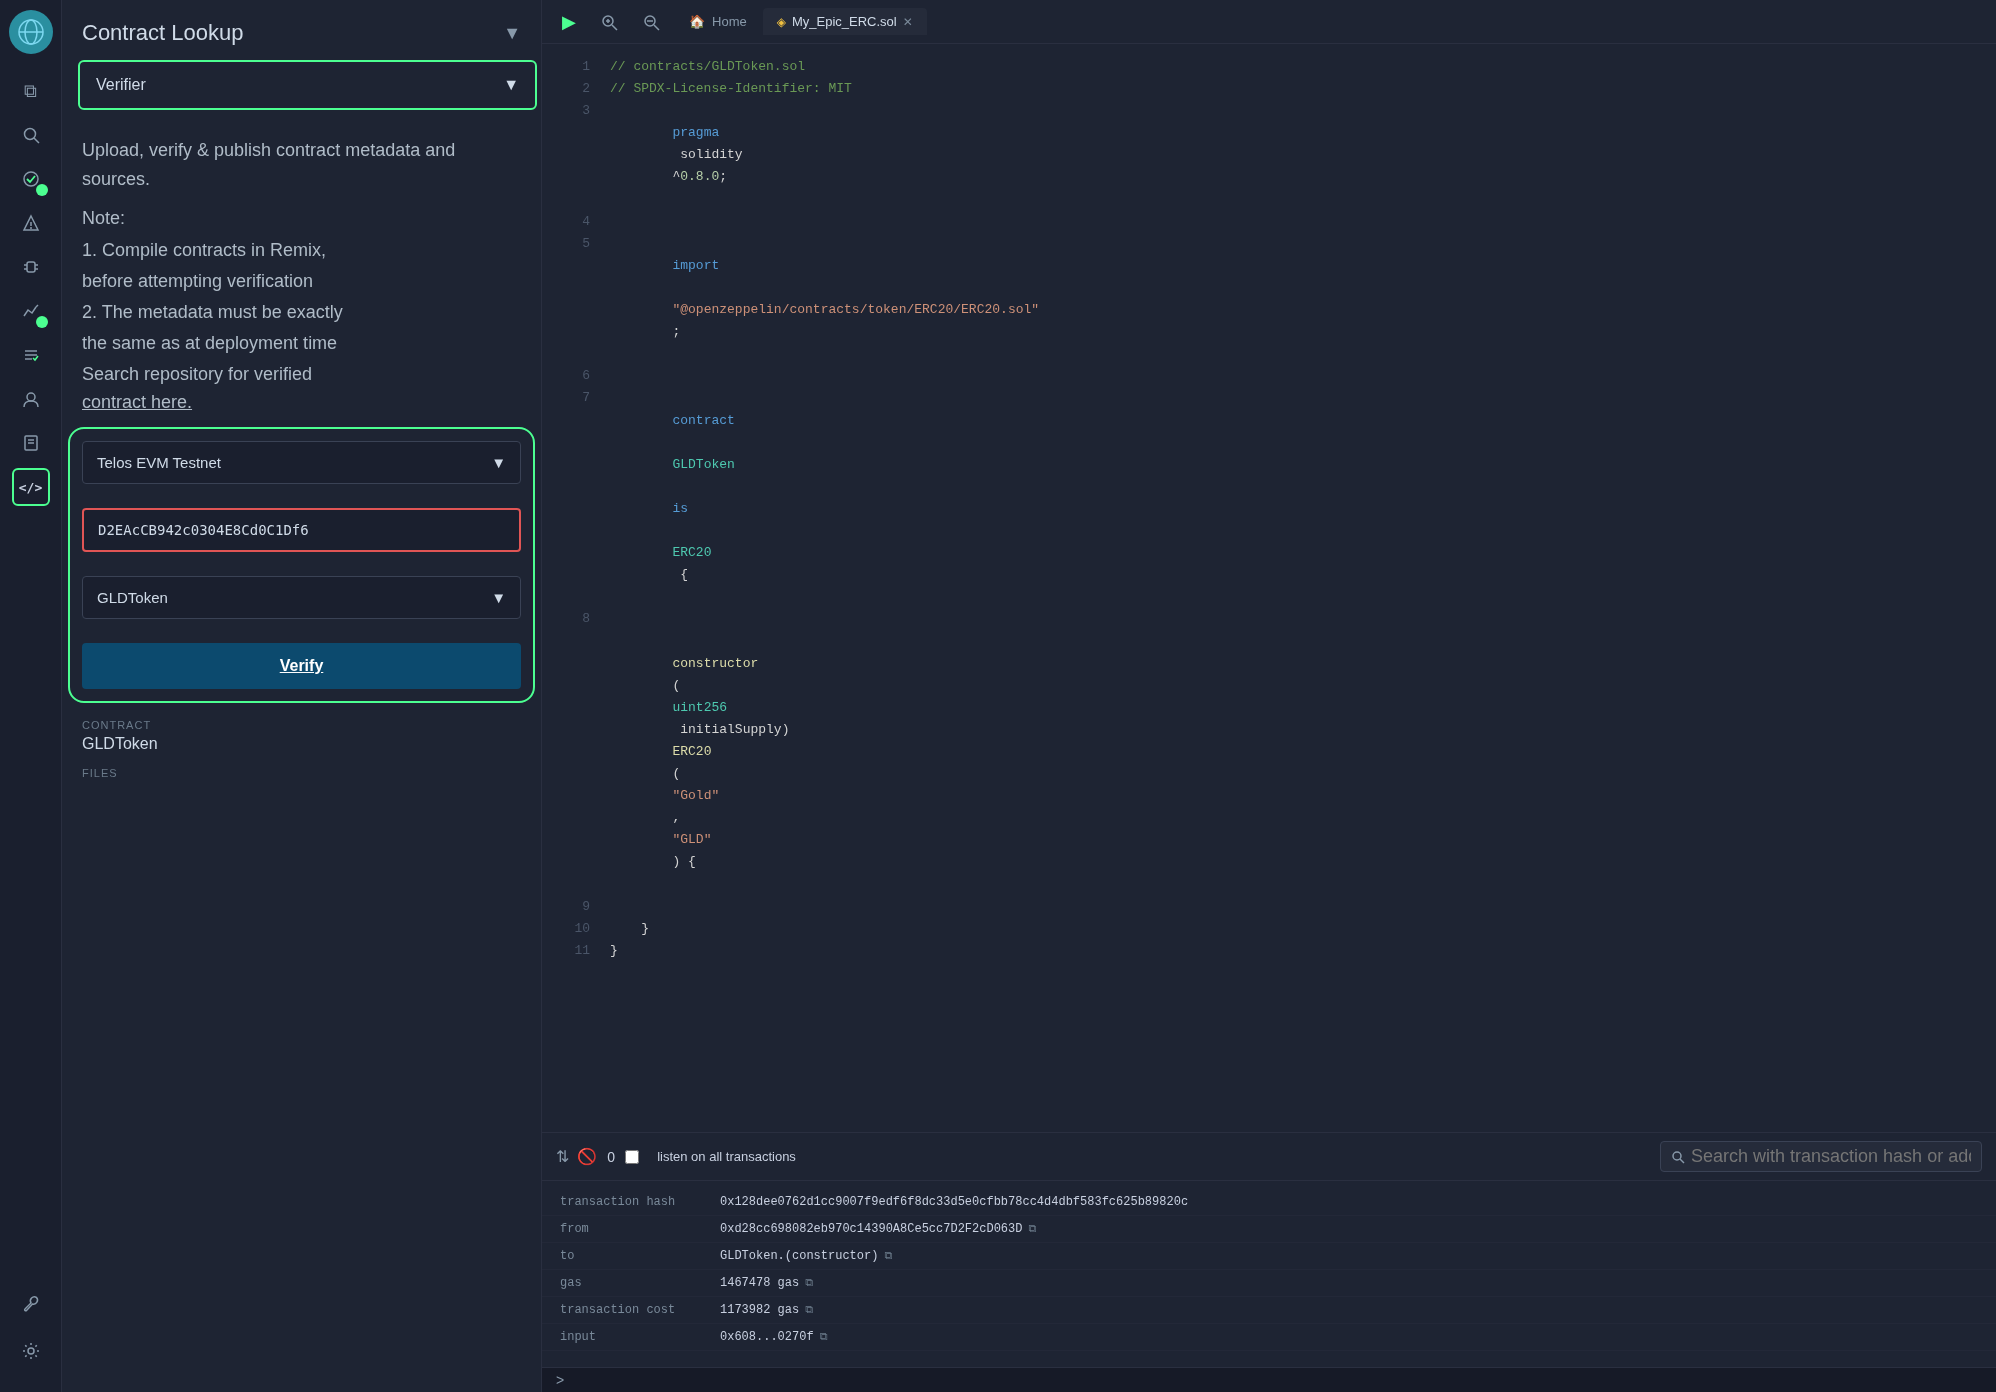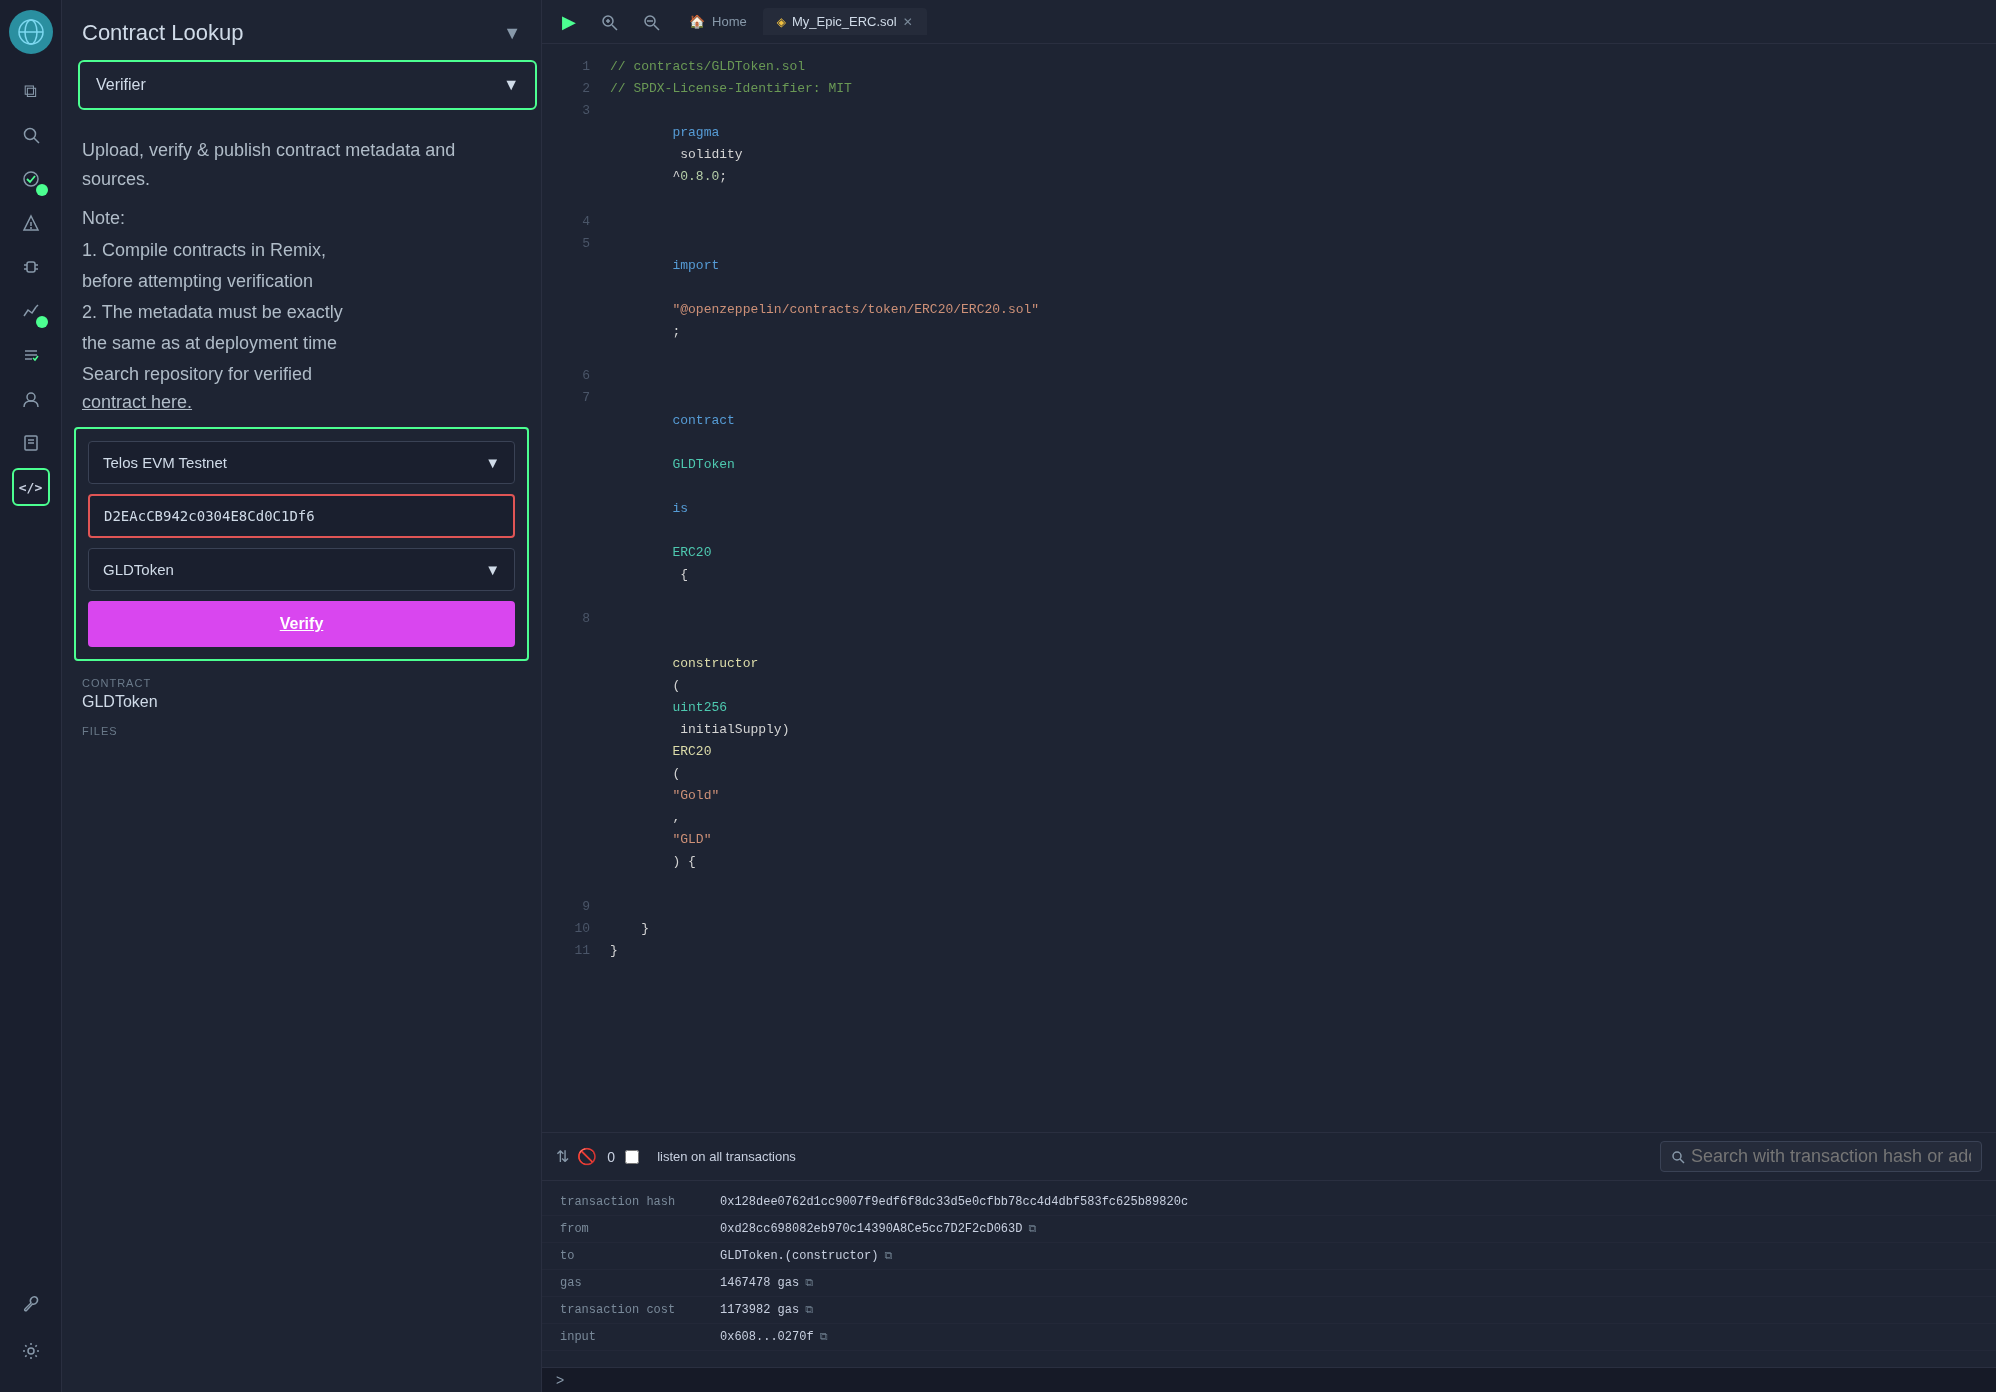--- a/index.html
+++ b/index.html
@@ -138,27 +138,27 @@
     .description .search-repo {
       margin-top: 0;
     }
     .description a {
       color: #b0bcc8;
       text-decoration: underline;
     }
 
     
     .form-section {
-      margin: 0 12px;
+      margin: 0 6px;
       border: 2px solid #4cff91;
-      border-radius: 4px;
+      border-radius: 16px;
       padding: 12px;
       display: flex;
       flex-direction: column;
-      gap: 10px;
+      gap: 24px;
     }
     .select-field {
       background: #1a1f2e;
       border: 1px solid #3a4255;
       border-radius: 4px;
       padding: 12px 14px;
       display: flex;
       align-items: center;
       justify-content: space-between;
       cursor: pointer;
@@ -173,21 +173,21 @@
       color: #d0dbe8;
       font-size: 14px;
       font-family: monospace;
       outline: none;
       width: 100%;
     }
     .input-field::placeholder {
       color: #5a6a7a;
     }
     .verify-button {
-      background: #d946ef;
+      background: #0c4a6e;
       border: none;
       border-radius: 4px;
       padding: 14px;
       color: white;
       font-size: 16px;
       font-weight: 600;
       cursor: pointer;
       width: 100%;
       text-decoration: underline;
     }

